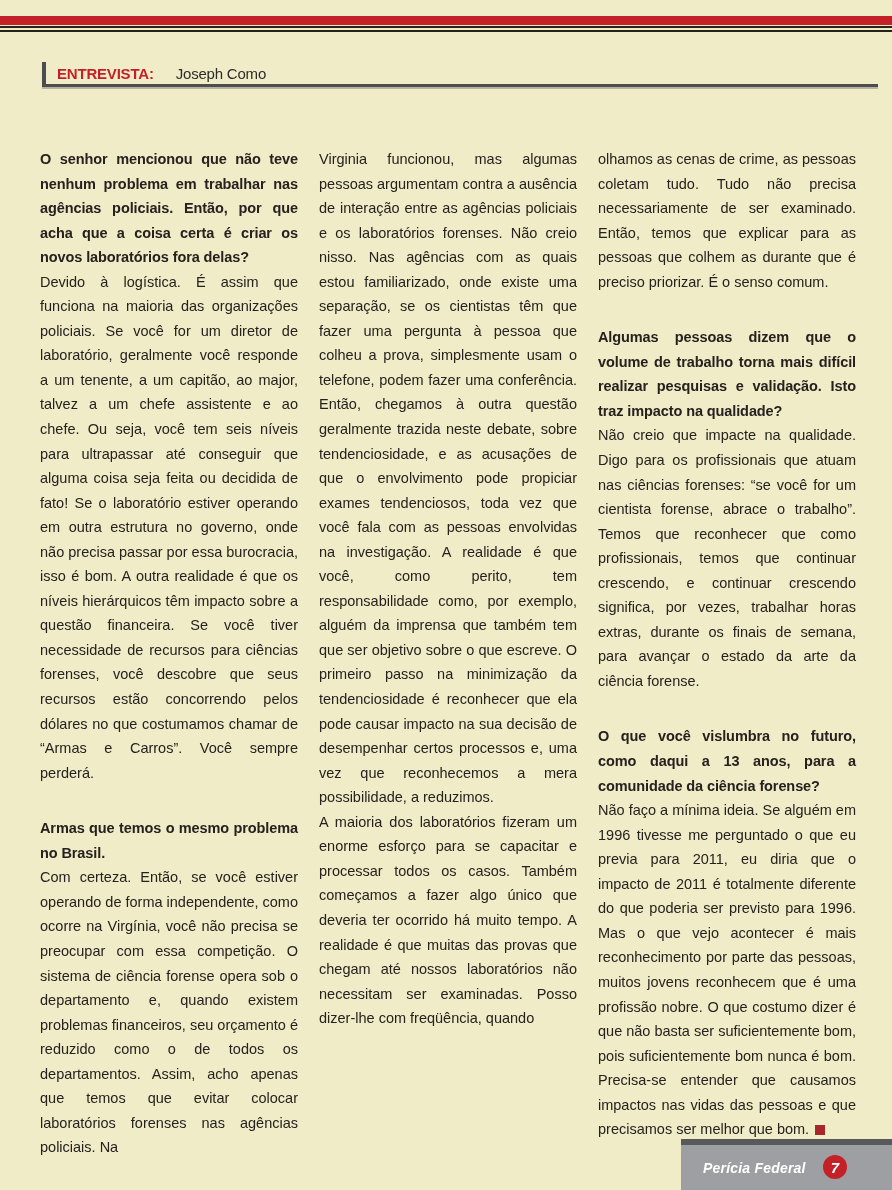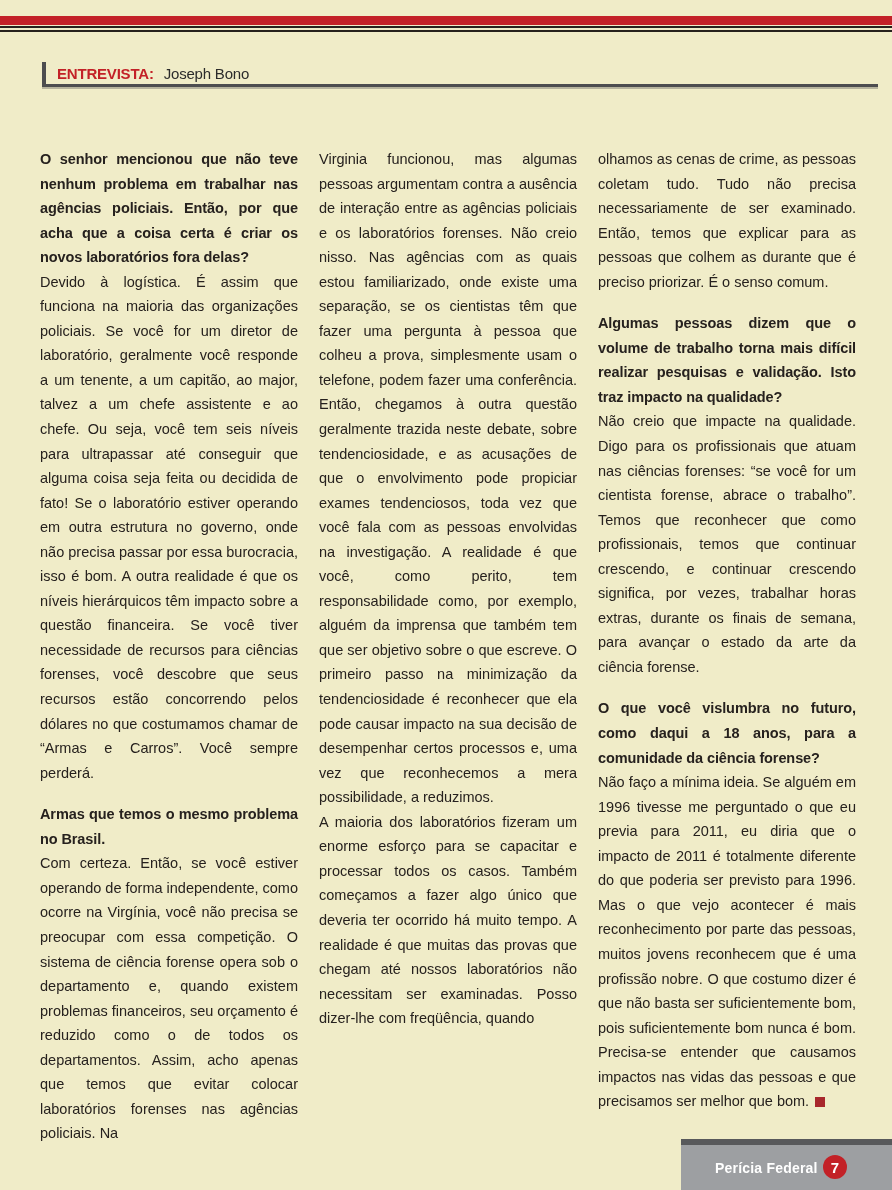--- a/index.html
+++ b/index.html
@@ -24,54 +24,54 @@
   .stripe-red{top:16px;height:9px;background:var(--red);}
   .stripe-dark-a{top:26px;height:2px;background:#26211C;}
   .stripe-dark-b{top:30px;height:2px;background:#26211C;}
   
   .kicker-bar{
     position:absolute;left:42px;top:62px;width:4px;height:22px;
     background:var(--rule);
   }
   .kicker{
     position:absolute;left:57px;top:62px;height:22px;
-    display:flex;align-items:center;gap:10px;
+    display:flex;align-items:center;gap:22px;
     font-size:15px;letter-spacing:-0.2px;white-space:nowrap;
   }
   .kicker .label{color:var(--red);font-weight:bold;}
   .kicker .name{color:#2B2B2B;}
   .kicker-rule{
     position:absolute;left:42px;top:84px;width:836px;height:3px;
     background:var(--rule);
     box-shadow:0 2px 0 rgba(77,77,79,0.35);
   }
   
   .columns{
     position:absolute;left:40px;top:147px;width:816px;
     display:flex;gap:21px;justify-content:flex-end;
   }
   .col{flex:0 0 258px;width:258px;}
   .block{
     font-size:14.5px;line-height:24.55px;text-align:justify;
     color:var(--text);
   }
   .block.question{font-weight:bold;letter-spacing:-0.1px;}
-  .col .block.question:not(:first-child){margin-top:17px;}
+  .col .block.question:not(:first-child){margin-top:31px;}
   .end-mark{
     display:inline-block;width:10px;height:10px;margin-left:6px;
     background:#A8272B;transform:translateY(1px);
   }
   
   .footer{
     position:absolute;right:0;bottom:0;width:211px;height:51px;
   }
   .footer-strip{height:6px;background:var(--footer-dark);}
   .footer-box{
     position:relative;height:45px;background:var(--footer-gray);
-    display:flex;align-items:center;padding-left:34px;
+    display:flex;align-items:center;padding-left:22px;font-style:italic;
   }
   .footer-title{
     color:#FFFFFF;font-weight:bold;font-size:14px;letter-spacing:0.2px;
   }
   .page-circle{
     position:absolute;right:45px;top:10px;width:24px;height:24px;
     border-radius:50%;background:var(--red);
     color:#FFFFFF;font-weight:bold;font-size:15px;
     display:flex;align-items:center;justify-content:center;
   }
@@ -79,40 +79,40 @@
 </head>
 <body>
 
 <div class="stripe stripe-red"></div>
 <div class="stripe stripe-dark-a"></div>
 <div class="stripe stripe-dark-b"></div>
 
 <div class="kicker-bar"></div>
 <div class="kicker">
   <span class="label">ENTREVISTA:</span>
-  <span class="name">Joseph Bono</span>
+  <span class="name">Joseph Como</span>
 </div>
 <div class="kicker-rule"></div>
 
 <div class="columns">
     <div class="col">
       <p class="block question">O senhor mencionou que não teve nenhum problema em trabalhar nas agências policiais. Então, por que acha que a coisa certa é criar os novos laboratórios fora delas?</p>
       <p class="block answer">Devido à logística. É assim que funciona na maioria das organizações policiais. Se você for um diretor de laboratório, geralmente você responde a um tenente, a um capitão, ao major, talvez a um chefe assistente e ao chefe. Ou seja, você tem seis níveis para ultrapassar até conseguir que alguma coisa seja feita ou decidida de fato! Se o laboratório estiver operando em outra estrutura no governo, onde não precisa passar por essa burocracia, isso é bom. A outra realidade é que os níveis hierárquicos têm impacto sobre a questão financeira. Se você tiver necessidade de recursos para ciências forenses, você descobre que seus recursos estão concorrendo pelos dólares no que costumamos chamar de “Armas e Carros”. Você sempre perderá.</p>
       <p class="block question">Armas que temos o mesmo problema no Brasil.</p>
       <p class="block answer">Com certeza. Então, se você estiver operando de forma independente, como ocorre na Virgínia, você não precisa se preocupar com essa competição. O sistema de ciência forense opera sob o departamento e, quando existem problemas financeiros, seu orçamento é reduzido como o de todos os departamentos. Assim, acho apenas que temos que evitar colocar laboratórios forenses nas agências policiais. Na</p>
     </div>
     <div class="col">
       <p class="block answer">Virginia funcionou, mas algumas pessoas argumentam contra a ausência de interação entre as agências policiais e os laboratórios forenses. Não creio nisso. Nas agências com as quais estou familiarizado, onde existe uma separação, se os cientistas têm que fazer uma pergunta à pessoa que colheu a prova, simplesmente usam o telefone, podem fazer uma conferência. Então, chegamos à outra questão geralmente trazida neste debate, sobre tendenciosidade, e as acusações de que o envolvimento pode propiciar exames tendenciosos, toda vez que você fala com as pessoas envolvidas na investigação. A realidade é que você, como perito, tem responsabilidade como, por exemplo, alguém da imprensa que também tem que ser objetivo sobre o que escreve. O primeiro passo na minimização da tendenciosidade é reconhecer que ela pode causar impacto na sua decisão de desempenhar certos processos e, uma vez que reconhecemos a mera possibilidade, a reduzimos.</p>
       <p class="block answer">A maioria dos laboratórios fizeram um enorme esforço para se capacitar e processar todos os casos. Também começamos a fazer algo único que deveria ter ocorrido há muito tempo. A realidade é que muitas das provas que chegam até nossos laboratórios não necessitam ser examinadas. Posso dizer-lhe com freqüência, quando</p>
     </div>
     <div class="col">
       <p class="block answer">olhamos as cenas de crime, as pessoas coletam tudo. Tudo não precisa necessariamente de ser examinado. Então, temos que explicar para as pessoas que colhem as durante que é preciso priorizar. É o senso comum.</p>
       <p class="block question">Algumas pessoas dizem que o volume de trabalho torna mais difícil realizar pesquisas e validação. Isto traz impacto na qualidade?</p>
       <p class="block answer">Não creio que impacte na qualidade. Digo para os profissionais que atuam nas ciências forenses: “se você for um cientista forense, abrace o trabalho”. Temos que reconhecer que como profissionais, temos que continuar crescendo, e continuar crescendo significa, por vezes, trabalhar horas extras, durante os finais de semana, para avançar o estado da arte da ciência forense.</p>
-      <p class="block question">O que você vislumbra no futuro, como daqui a 18 anos, para a comunidade da ciência forense?</p>
+      <p class="block question">O que você vislumbra no futuro, como daqui a 13 anos, para a comunidade da ciência forense?</p>
       <p class="block answer">Não faço a mínima ideia. Se alguém em 1996 tivesse me perguntado o que eu previa para 2011, eu diria que o impacto de 2011 é totalmente diferente do que poderia ser previsto para 1996. Mas o que vejo acontecer é mais reconhecimento por parte das pessoas, muitos jovens reconhecem que é uma profissão nobre. O que costumo dizer é que não basta ser suficientemente bom, pois suficientemente bom nunca é bom. Precisa-se entender que causamos impactos nas vidas das pessoas e que precisamos ser melhor que bom.<span class="end-mark" style="background: rgb(168, 39, 43);"></span></p>
     </div>
   </div>
 
 <div class="footer">
   <div class="footer-strip"></div>
   <div class="footer-box">
     <span class="footer-title">Perícia Federal</span>
     <span class="page-circle">7</span>
   </div>

